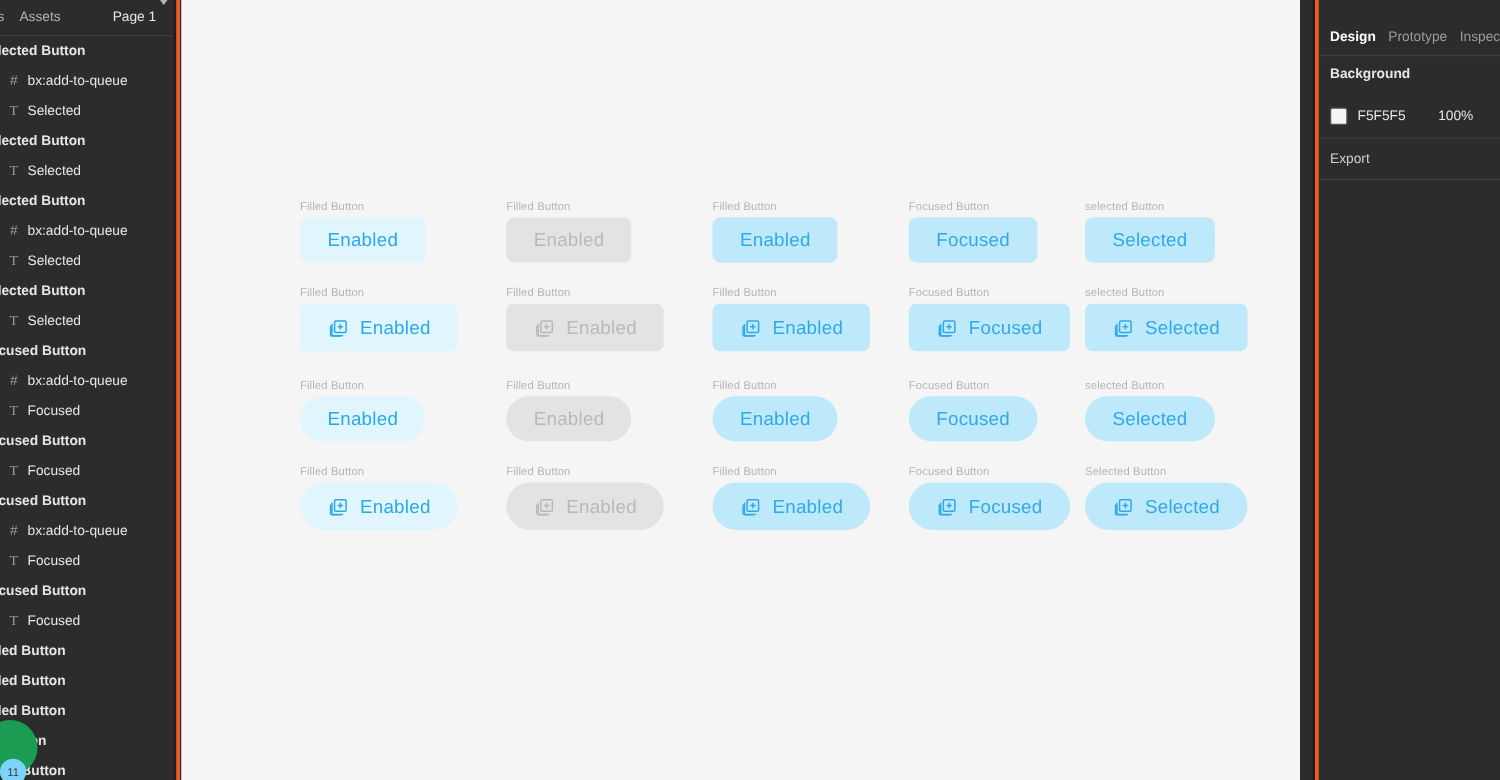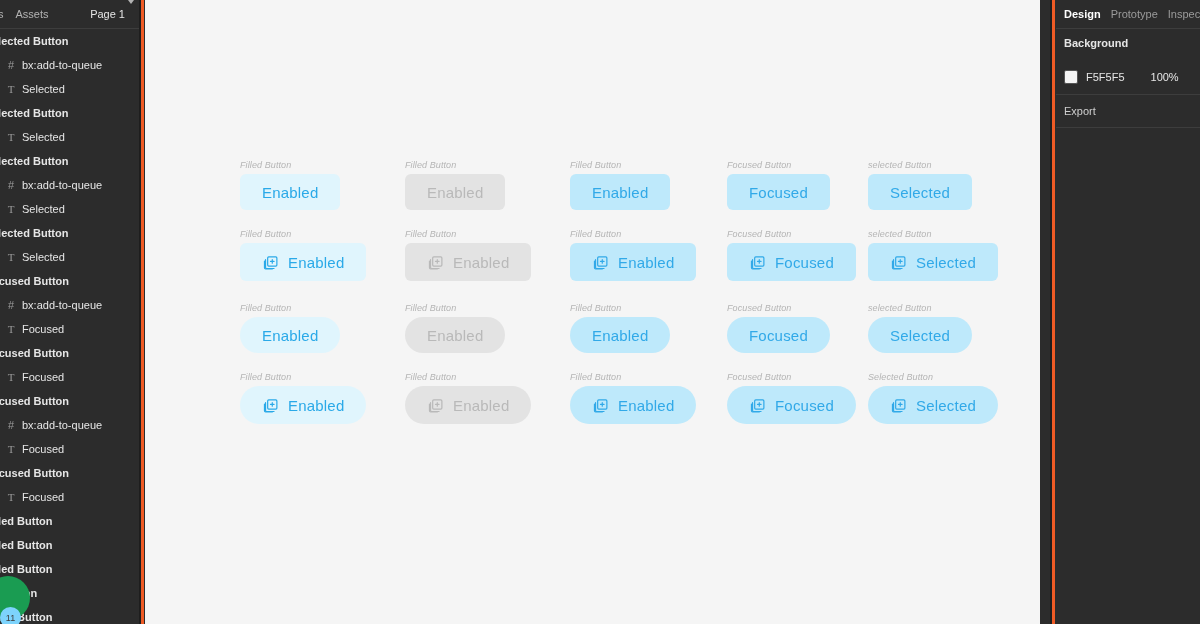--- a/index.html
+++ b/index.html
@@ -65,21 +65,21 @@
     position: absolute; left: 145px; top: 0;
     width: 895px; height: 624px;
     background: #f5f5f5;
   }
   #artboard {
     position: absolute; left: 0; top: 0; right: 0; bottom: 0;
   }
   .cell { position: absolute; }
   .frame-label {
     font-size: 9px; color: #b5b5b5; white-space: nowrap;
-    margin-bottom: 4px; letter-spacing: 0.1px; font-style: italic;
+    margin-bottom: 4px; letter-spacing: 0.1px;
   }
   .btn {
     display: inline-flex; align-items: center; justify-content: center;
     gap: 9px; white-space: nowrap;
     font-size: 15px; letter-spacing: 0.2px;
   }
   .btn .btn-label { line-height: 1; }
   
   .btn.pale    { background: #e0f5fd; color: #2aa9e8; }
   .btn.cyan    { background: #bee9fb; color: #31a9e8; }
@@ -88,21 +88,21 @@
   .btn.pill    { border-radius: 100px; }
   .btn.sz-plain{ height: 36px; padding: 0 22px; }
   .btn.sz-icon { height: 38px; padding: 0 22px; }
 
   
   .aq-icon { display: inline-block; width: 17px; height: 17px; position: relative; }
   .aq-icon svg { display: block; width: 17px; height: 17px; }
 
   
   #right-panel {
-    position: absolute; left: 1056px; top: 0;
+    position: absolute; left: 1056px; top: 16px;
     width: 144px; height: 491px;
     background: #2c2c2c;
   }
   #right-tabs {
     height: 29px; display: flex; align-items: center; gap: 10px;
     padding-left: 8px; border-bottom: 1px solid #3d3d3d;
   }
   #right-tabs .rtab { font-size: 11px; color: #9b9b9b; }
   #right-tabs .rtab.active { color: #ffffff; font-weight: bold; }
   .r-section { border-bottom: 1px solid #3d3d3d; padding: 8px 8px 10px 8px; }

